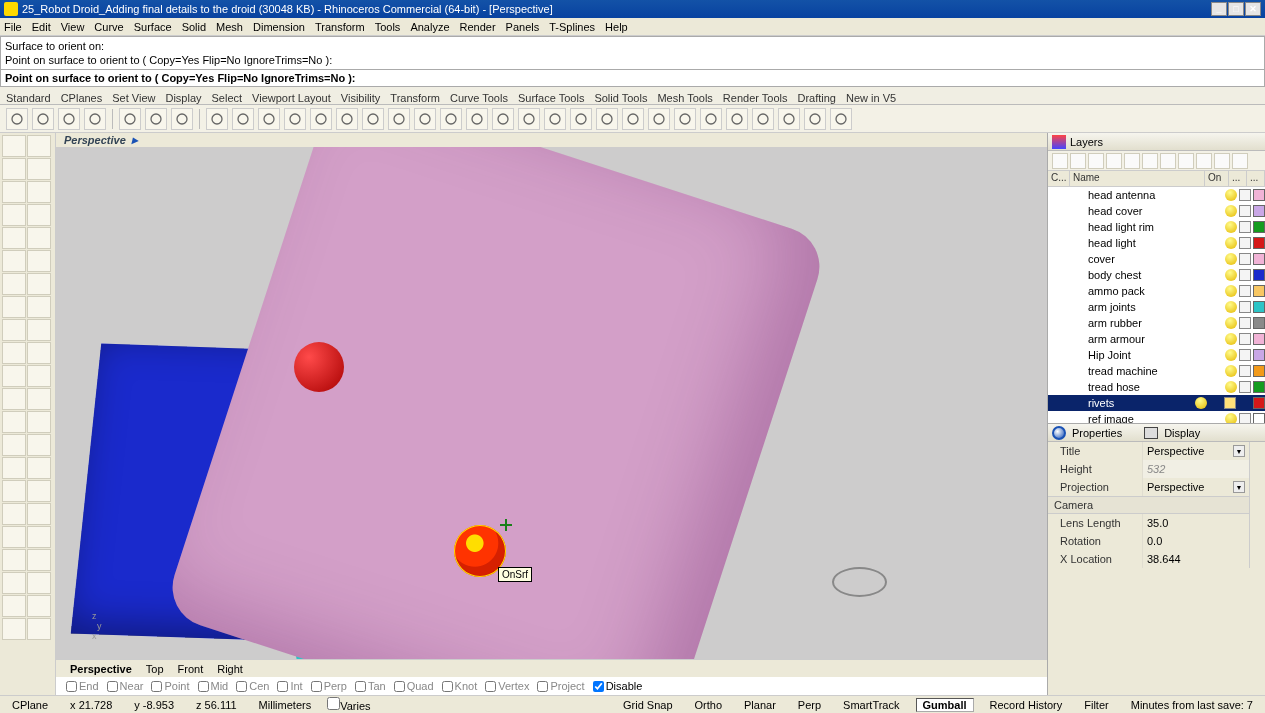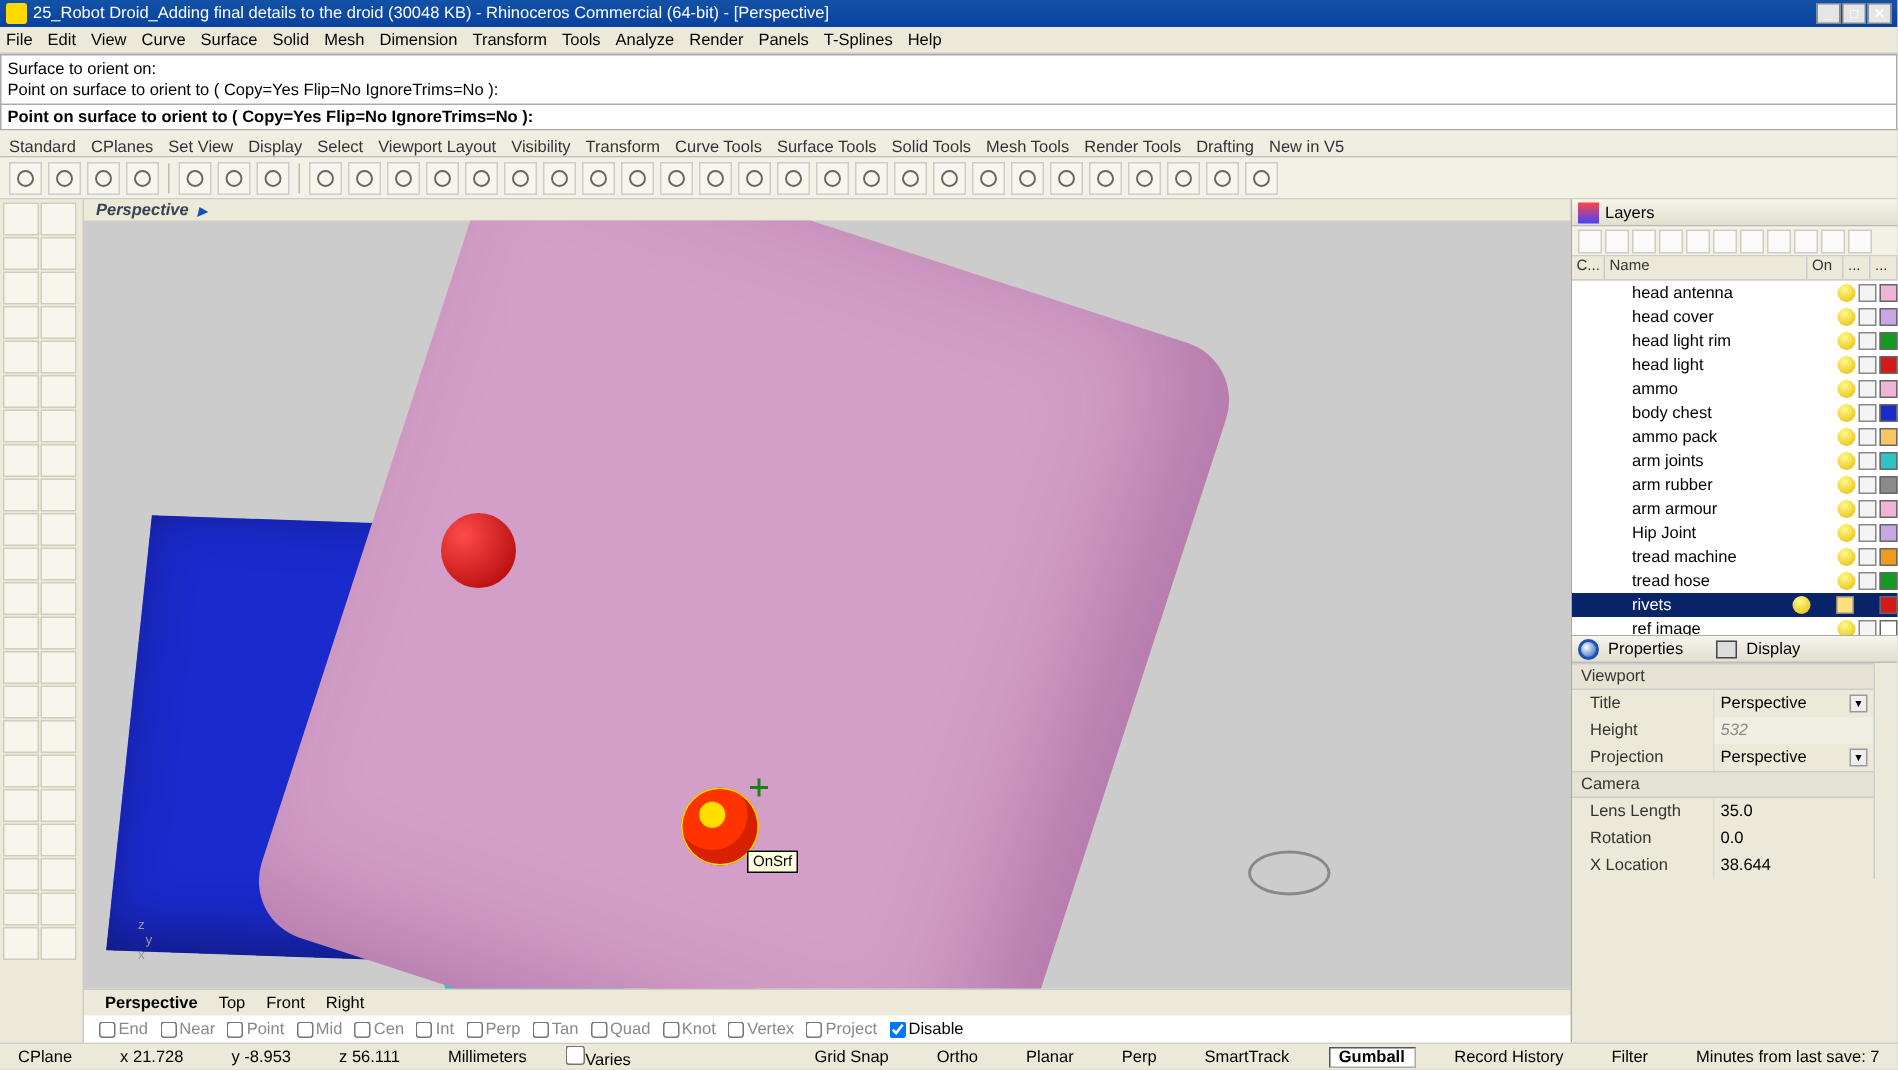--- a/index.html
+++ b/index.html
@@ -35,21 +35,21 @@
 .marker .cross { position: absolute; top: -6px; right: -6px; width: 12px; height: 12px; }
 .marker .cross:before, .marker .cross:after { content: ""; position: absolute; background: #1b7f1b; }
 .marker .cross:before { left: 5px; top: 0; width: 2px; height: 12px; }
 .marker .cross:after { top: 5px; left: 0; width: 12px; height: 2px; }
 .tooltip { position: absolute; top: 420px; left: 442px; background: #ffffe1; border: 1px solid #000; padding: 1px 3px; font-size: 10px; }
 .torus { position: absolute; bottom: 62px; right: 160px; width: 55px; height: 30px; border: 2px solid #888; border-radius: 50%; }
 .bottomtabs { height: 18px; display: flex; align-items: center; gap: 14px; padding: 0 14px; background: #ece9d8; border-top: 1px solid #ccc; }
 .osnapbar { height: 18px; display: flex; align-items: center; gap: 8px; padding: 0 10px; background: #ffffff; }
 .osnapbar label { display: flex; align-items: center; gap: 2px; color: #888; }
 .osnapbar input { width: 11px; height: 11px; }
-.statusbar { height: 18px; display: flex; align-items: center; gap: 20px; padding: 0 6px; background: #ece9d8; border-top: 1px solid #ccc; }
+.statusbar { height: 18px; display: flex; align-items: center; gap: 10px; padding: 0 6px; background: #ece9d8; border-top: 1px solid #ccc; }
 .statusbar .pane { padding: 0 6px; cursor: pointer; }
 .statusbar .active { background: #fff; border: 1px inset #aaa; font-weight: bold; }
 .rightpanel { width: 218px; background: #ece9d8; border-left: 1px solid #aaa; display: flex; flex-direction: column; }
 .panel-hdr { height: 18px; background: linear-gradient(#f6f5ee,#e2dfce); display: flex; align-items: center; gap: 4px; padding: 0 4px; border-bottom: 1px solid #bbb; }
 .panel-hdr .pi { width: 14px; height: 14px; }
 .layer-toolbar { height: 20px; background: #f3f1e6; display: flex; align-items: center; gap: 2px; padding: 0 4px; border-bottom: 1px solid #ccc; }
 .layer-toolbar .tb { width: 16px; height: 16px; border: 1px solid #d0cdbc; background: #fafafa; cursor: pointer; }
 .layer-head { height: 16px; background: #ece9d8; display: flex; border-bottom: 1px solid #ccc; }
 .layer-head span { font-size: 10px; color: #333; text-align: left; padding: 1px 3px; border-right: 1px solid #ccc; }
 .layer-list { flex: 0 0 auto; max-height: 236px; overflow-y: auto; background: #fff; }
@@ -468,21 +468,21 @@
           <span class="lock"></span>
           <span class="swatch" style="background: rgb(20, 155, 31);"></span>
         </div>
         <div class="layer-row">
           <span class="name">head light</span>
           <span class="bulb"></span>
           <span class="lock"></span>
           <span class="swatch" style="background: rgb(213, 24, 24);"></span>
         </div>
         <div class="layer-row">
-          <span class="name">ammo</span>
+          <span class="name">cover</span>
           <span class="bulb"></span>
           <span class="lock"></span>
           <span class="swatch" style="background: rgb(241, 179, 214);"></span>
         </div>
         <div class="layer-row">
           <span class="name">body chest</span>
           <span class="bulb"></span>
           <span class="lock"></span>
           <span class="swatch" style="background: rgb(26, 42, 204);"></span>
         </div>
@@ -547,21 +547,20 @@
         <div class="pt" style="padding:0">
           <span class="iround"></span>
           <span>Properties</span>
           <span style="width:10px"></span>
           <span class="imon"></span>
           <span>Display</span>
         </div>
       </div>
       <div style="display:flex">
         <div style="flex:1">
-          <div class="section-t">Viewport</div>
           <div id="proprows">
               <div class="prow">
                 <div class="k">Title</div>
                 <div class="v">
                   <span>Perspective</span>
                   <span class="dd">▼</span>
                 </div>
               </div>
               <div class="prow">
                 <div class="k">Height</div>

